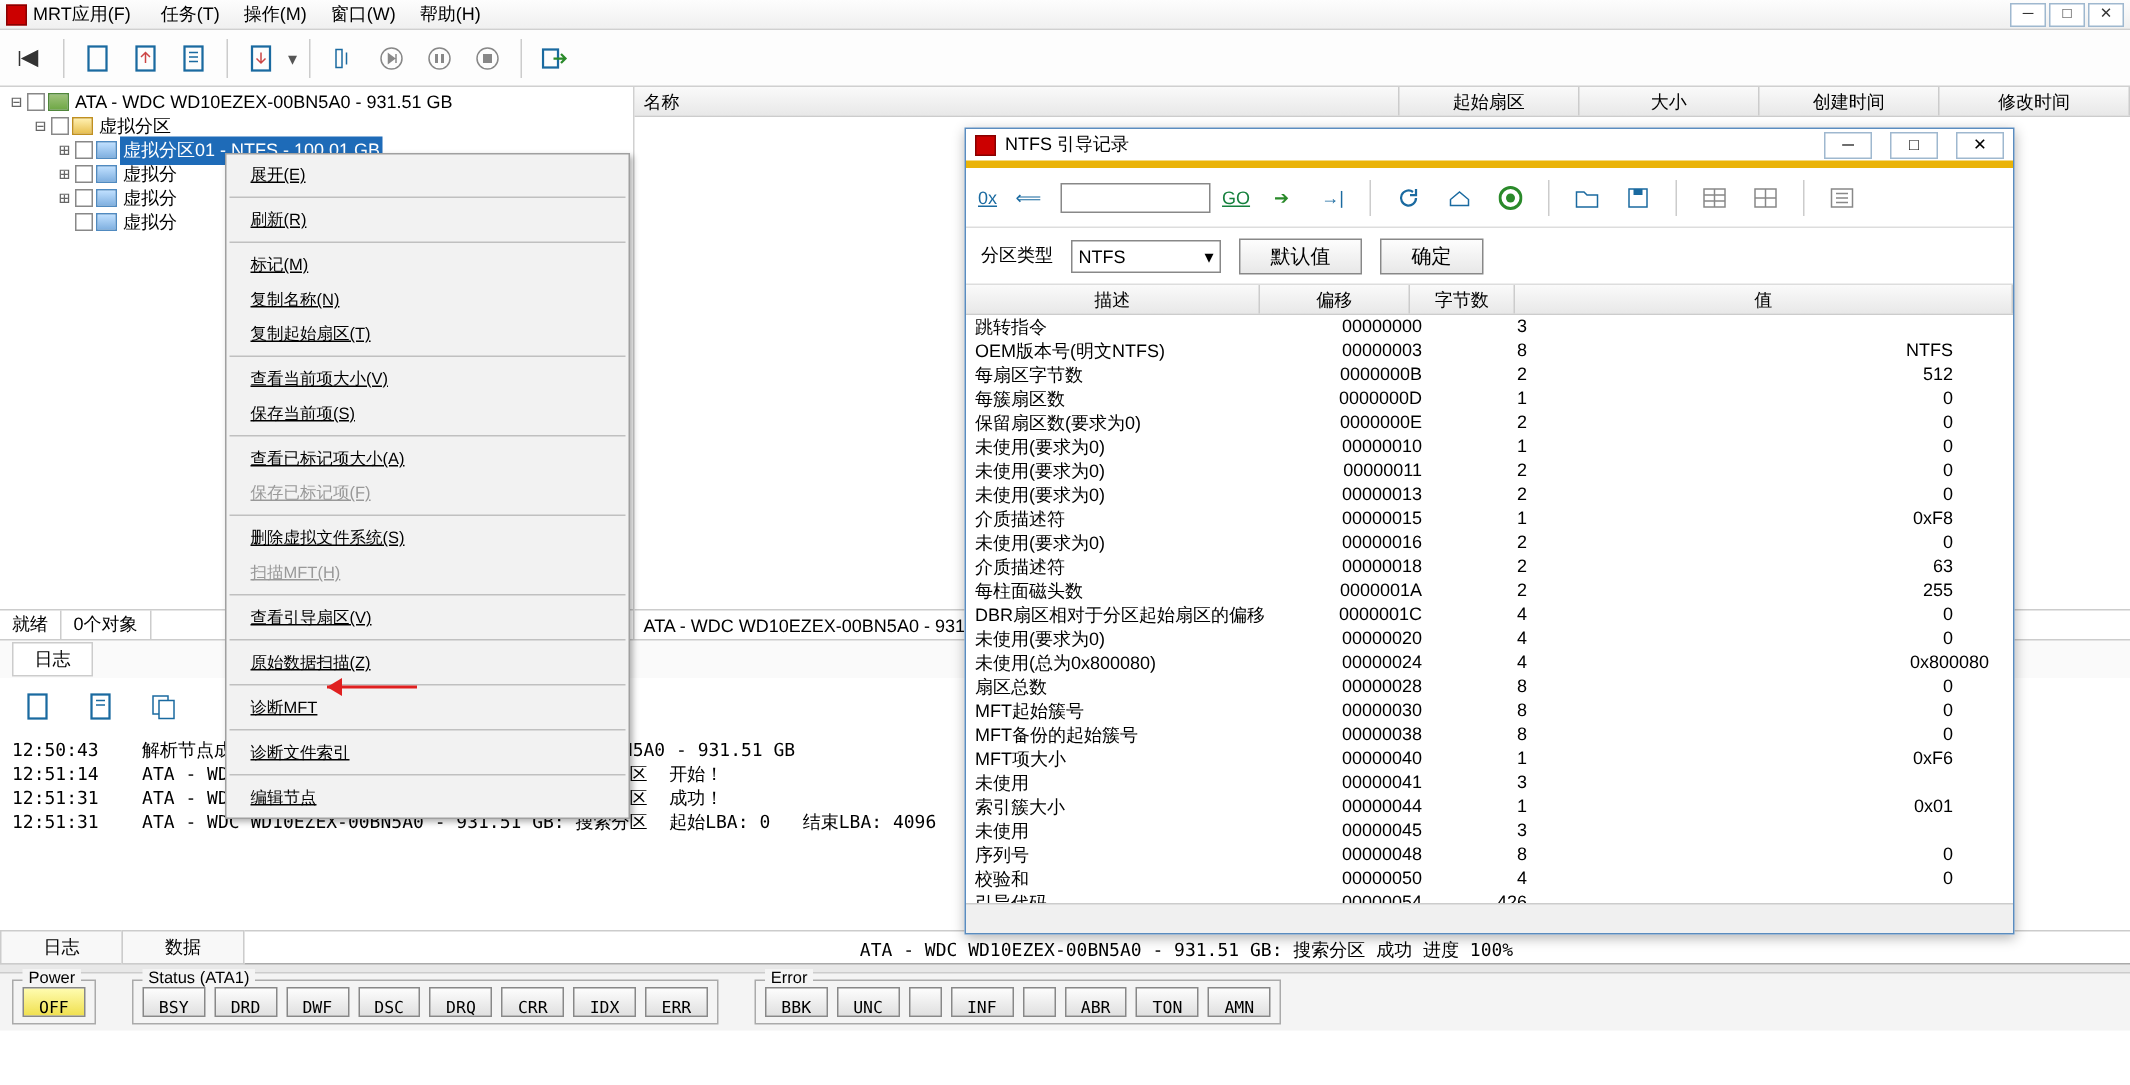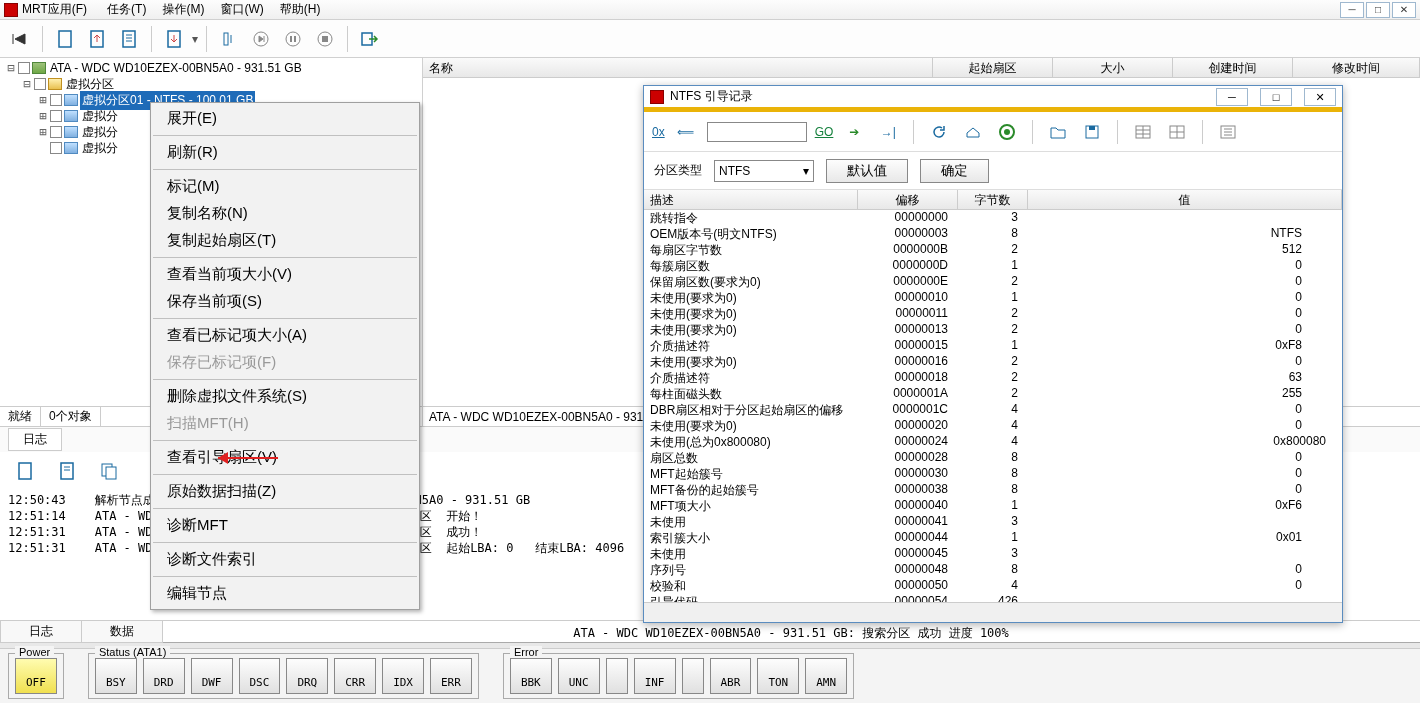--- a/index.html
+++ b/index.html
@@ -34,21 +34,21 @@
 .leftstatus > div { border-right:1px solid #ccc; padding:0 8px; height:100%; display:flex; align-items:center; }
 
 
 .rightpane { flex:1; display:flex; flex-direction:column; }
 .gridhead { height:20px; background:linear-gradient(#fafafa,#e8e8e8); border-bottom:1px solid #ccc; display:flex; }
 .gridcol { border-right:1px solid #ccc; padding:2px 6px; font-size:12px; text-align:center; }
 .path { height:20px; border-top:1px solid #ccc; padding:2px 6px; font-size:12px; }
 
 
 .ctxmenu { position:absolute; left:150px; top:102px; width:270px; background:#f2f2f2; border:1px solid #a0a0a0; box-shadow:2px 2px 4px rgba(0,0,0,.3); z-index:100; padding:2px 0; }
-.ctxitem { padding:4px 16px; cursor:pointer; font-size:15px; }
+.ctxitem { padding:4px 16px; cursor:pointer; font-size:11px;text-decoration:underline; }
 .ctxitem.disabled { color:#999; cursor:default; }
 .ctxsep { height:1px; background:#c0c0c0; margin:3px 2px; }
 
 
 .arrow { position:absolute; left:218px; top:452px; z-index:101; width:70px; height:12px; }
 .arrow-line { position:absolute; top:5px; left:0; width:60px; height:2px; background:#e02020; }
 .arrow-head { position:absolute; left:0; top:0; width:0; height:0; border-right:10px solid #e02020; border-top:6px solid transparent; border-bottom:6px solid transparent; }
 
 
 .dialog { position:absolute; left:643px; top:85px; width:700px; height:538px; border:1px solid #5a8cbf; background:#fff; box-shadow:0 2px 8px rgba(0,0,0,.3); z-index:200; display:flex; flex-direction:column; }
@@ -79,21 +79,21 @@
 
 
 .bottomtabs { display:flex; height:22px; border-top:1px solid #ccc; align-items:center; }
 .bottomtab { padding:2px 28px; border:1px solid #ccc; background:#f8f8f8; cursor:pointer; margin-right:-1px; }
 .bottomstatus { flex:1; text-align:center; font-family:monospace; padding-top:3px; }
 
 
 .statusarea { display:flex; gap:24px; padding:4px 8px; background:#f4f4f4; border-top:1px solid #ccc; }
 .statgroup { border:1px solid #aaa; padding:4px 6px; display:flex; gap:6px; align-items:flex-end; position:relative; }
 .statgroup .glabel { position:absolute; top:-8px; left:6px; background:#f4f4f4; padding:0 4px; font-size:11px; }
-.statbtn { height:20px; padding:17px 10px; border:1px solid #888; background:linear-gradient(#fdfdfd,#e0e0e0); cursor:pointer; font-family:monospace; font-size:11px; }
+.statbtn { height:20px; padding:6px 10px; border:1px solid #888; background:linear-gradient(#fdfdfd,#e0e0e0); cursor:pointer; font-family:monospace; font-size:11px; }
 .statbtn.off { background:linear-gradient(#fffcb0,#f0e050); }
 
 svg{display:block;}
 </style>
 </head>
 <body>
 
 <div class="titlebar">
   <div class="icon"></div>
   <span>MRT应用(F)</span>
@@ -404,21 +404,21 @@
   <div class="dlgrow2">
     <span>分区类型</span>
     <div class="dlgselect">
         <span>NTFS</span>
         <span>▾</span>
       </div>
     <button class="dlgbtn">默认值</button>
     <button class="dlgbtn">确定</button>
   </div>
   <div class="dlggridhead">
-    <div class="dlgcol" style="width:214px;text-align:left">描述</div>
+    <div class="dlgcol" style="width:196px;text-align:center">描述</div>
     <div class="dlgcol" style="width:100px">偏移</div>
     <div class="dlgcol" style="width:70px">字节数</div>
     <div class="dlgcol" style="flex:1">值</div>
   </div>
   <div class="dlgbody" id="dlgbody">
       <div class="dlgrow">
         <div class="dlgcell" style="width:210px">跳转指令</div>
         <div class="dlgcell" style="width:100px;text-align:right">00000000</div>
         <div class="dlgcell" style="width:70px;text-align:right">3</div>
         <div class="dlgcell" style="flex:1;text-align:right;padding-right:40px"></div>

